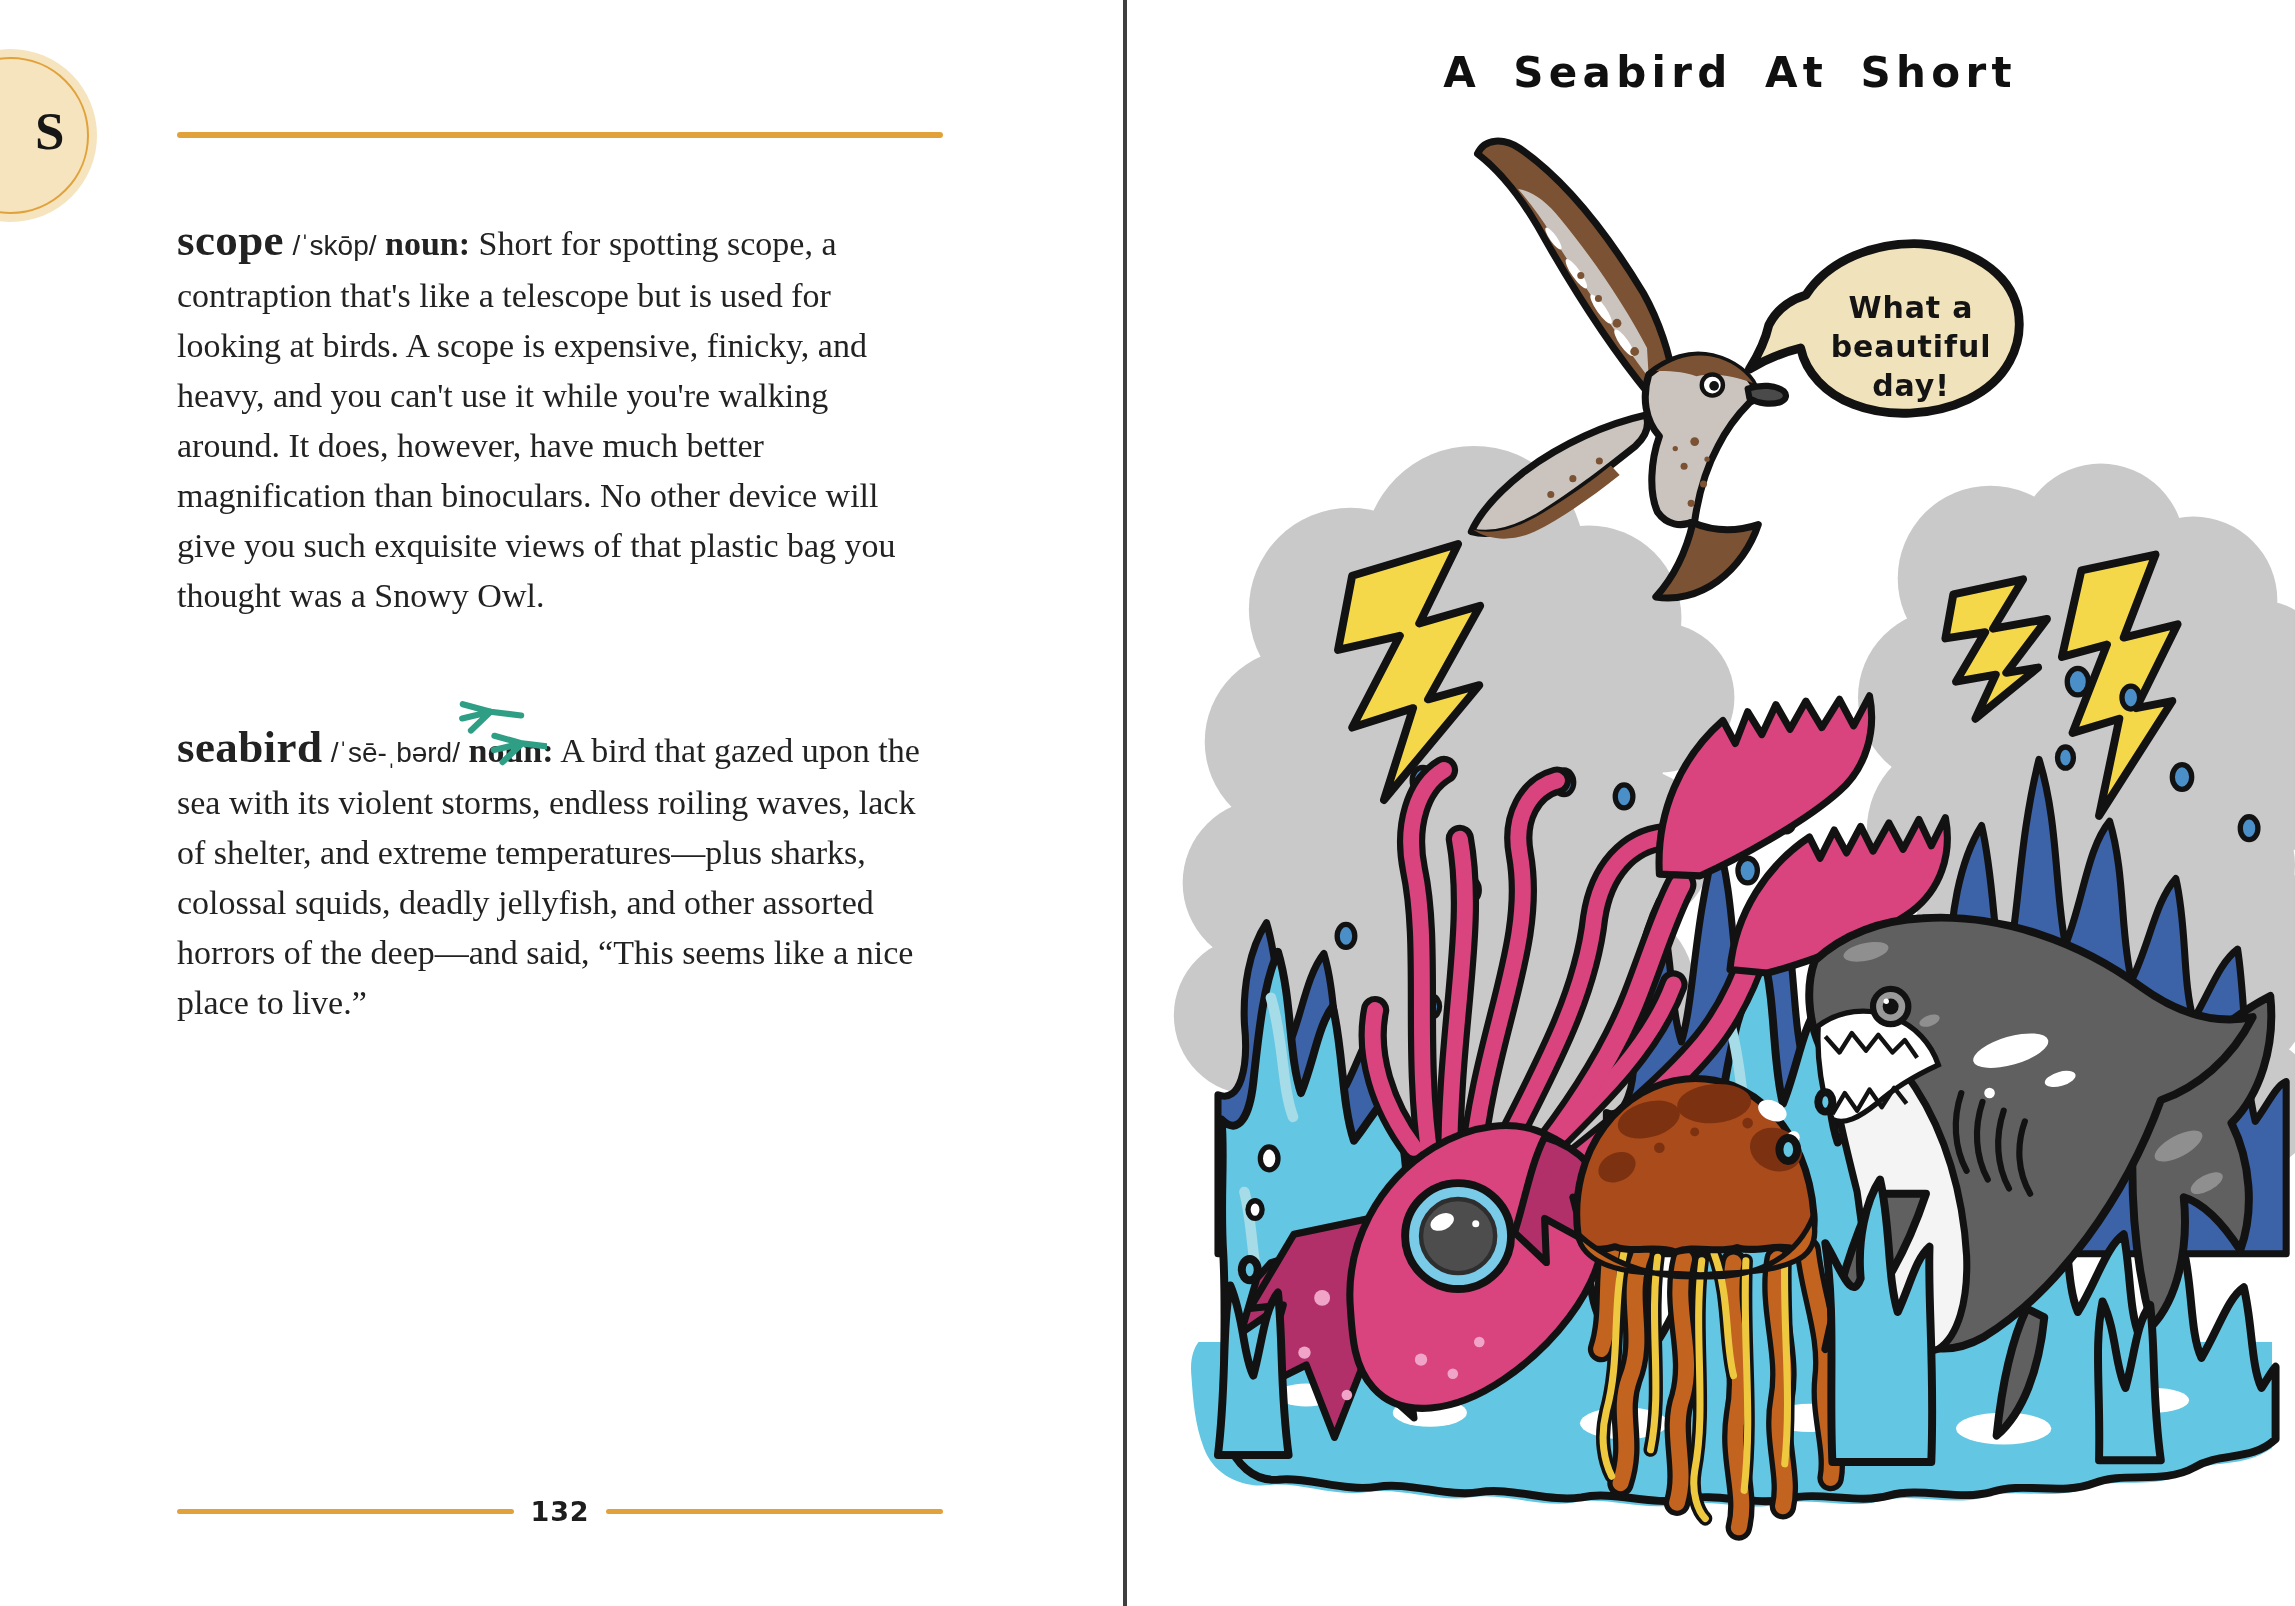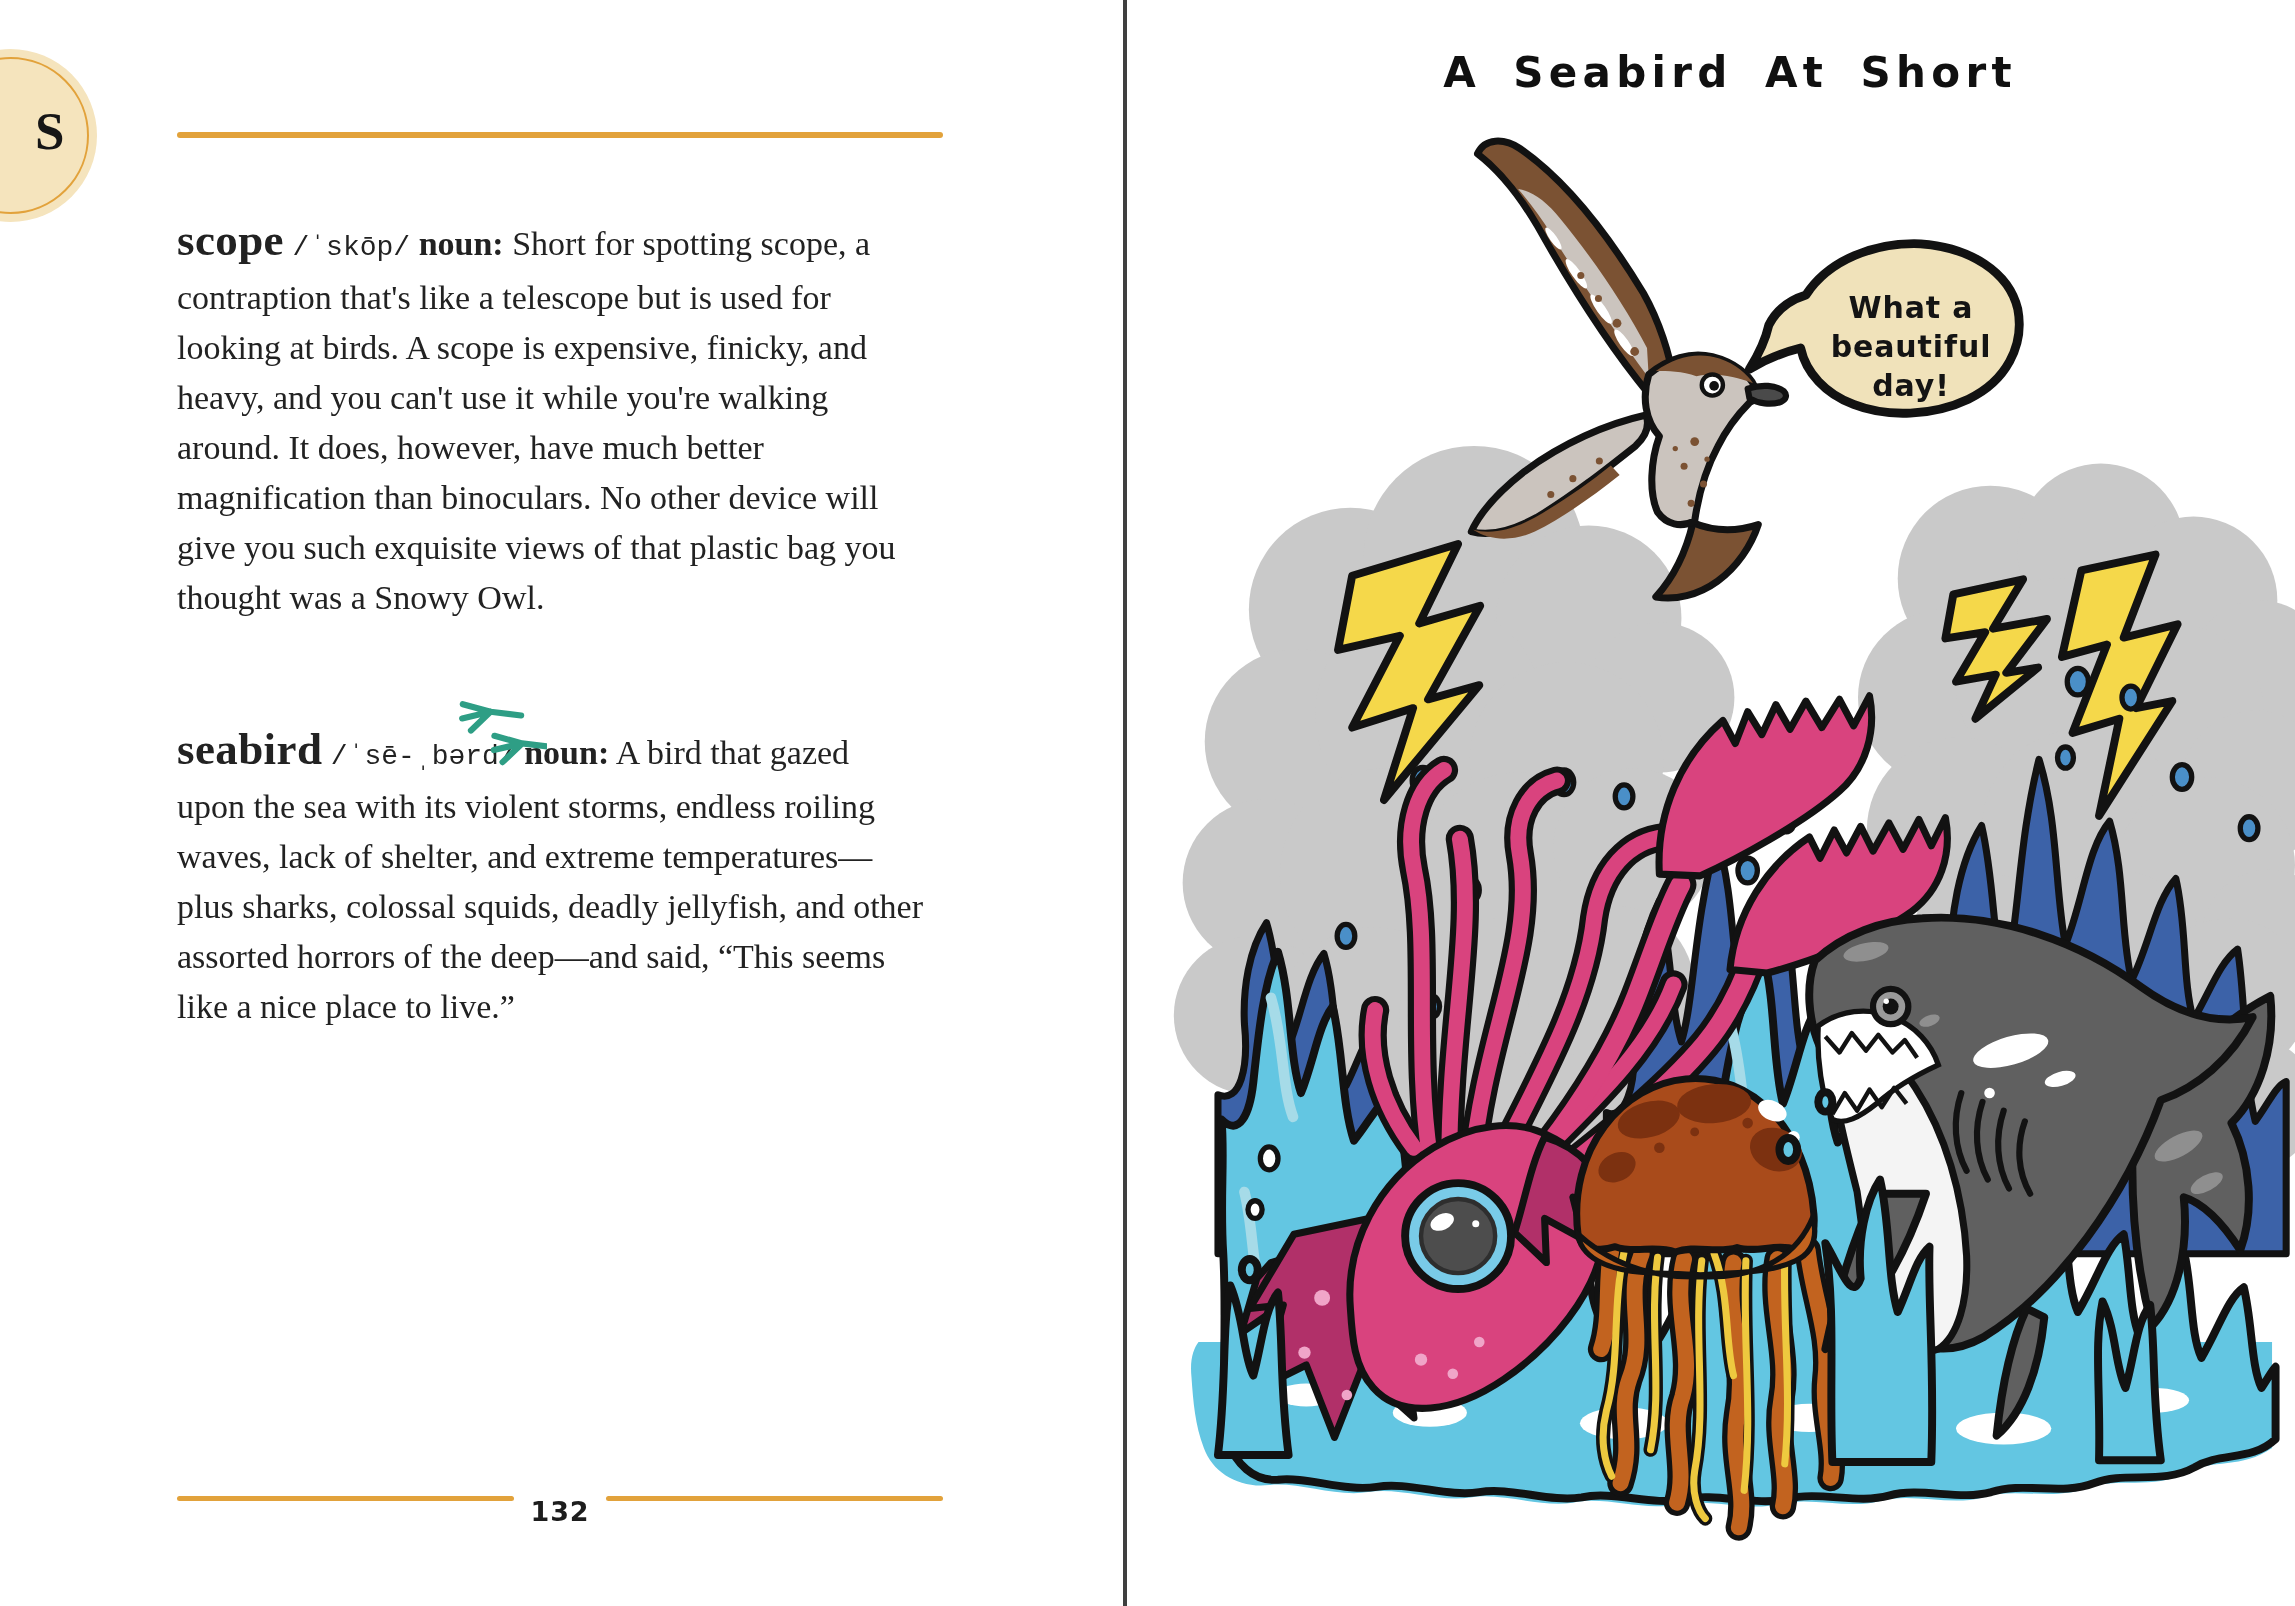--- a/index.html
+++ b/index.html
@@ -11,24 +11,24 @@
   .divider{position:absolute;left:1123px;top:0;width:3.5px;height:1607px;background:var(--divider,#3f3f3f);}
   
   .s-badge{position:absolute;left:-76px;top:49px;width:173px;height:173px;border-radius:50%;background:var(--cream,#f5e4bd);}
   .s-badge::after{content:"";position:absolute;inset:8px;border:2.6px solid var(--gold,#e2a23b);border-radius:50%;}
   .s-letter{position:absolute;left:35px;top:101px;font-weight:bold;font-size:53px;color:#161616;font-family:"Liberation Serif",serif;}
   .top-rule{position:absolute;left:177px;top:132px;width:766px;height:6.2px;background:var(--gold,#e2a23b);border-radius:3.5px;}
   .entries{position:absolute;left:177px;top:215px;width:746px;color:var(--text,#222);}
   .entry{margin:0;font-size:34px;line-height:50px;}
   .entry + .entry{margin-top:101px;}
   .headword{font-weight:bold;font-size:45px;letter-spacing:0.4px;}
-  .pron{font-family:Liberation Mono, monospace;font-size:28px;}
+  .pron{font-family:Liberation Sans, sans-serif;font-size:28px;}
   .pos{font-weight:bold;}
   .ornament{position:absolute;left:441px;top:689px;width:106px;height:79px;}
-  .footer{position:absolute;left:177px;top:1496px;width:766px;display:flex;align-items:flex-start;gap:16px;}
+  .footer{position:absolute;left:177px;top:1496px;width:766px;display:flex;align-items:center;gap:16px;}
   .footer .rule{flex:1;height:5.3px;background:var(--gold,#e2a23b);border-radius:2.6px;}
   .page-num{font-family:"DejaVu Sans",sans-serif;font-weight:bold;font-size:27px;color:#1d1d1d;letter-spacing:0.9px;}
   
   .rp-title{position:absolute;left:1165px;top:48px;width:1130px;text-align:center;
     font-family:"DejaVu Sans",sans-serif;font-weight:bold;font-size:42px;
     letter-spacing:5.3px;word-spacing:12.4px;color:#101010;}
   .illu{position:absolute;left:1165px;top:0;width:1130px;height:1607px;}
   
   .f-cloud{fill:var(--cloud,#c9c9c9);}
   .f-bolt{fill:var(--bolt,#f5d84a);stroke:var(--ink,#121212);stroke-width:9;stroke-linejoin:round;}

